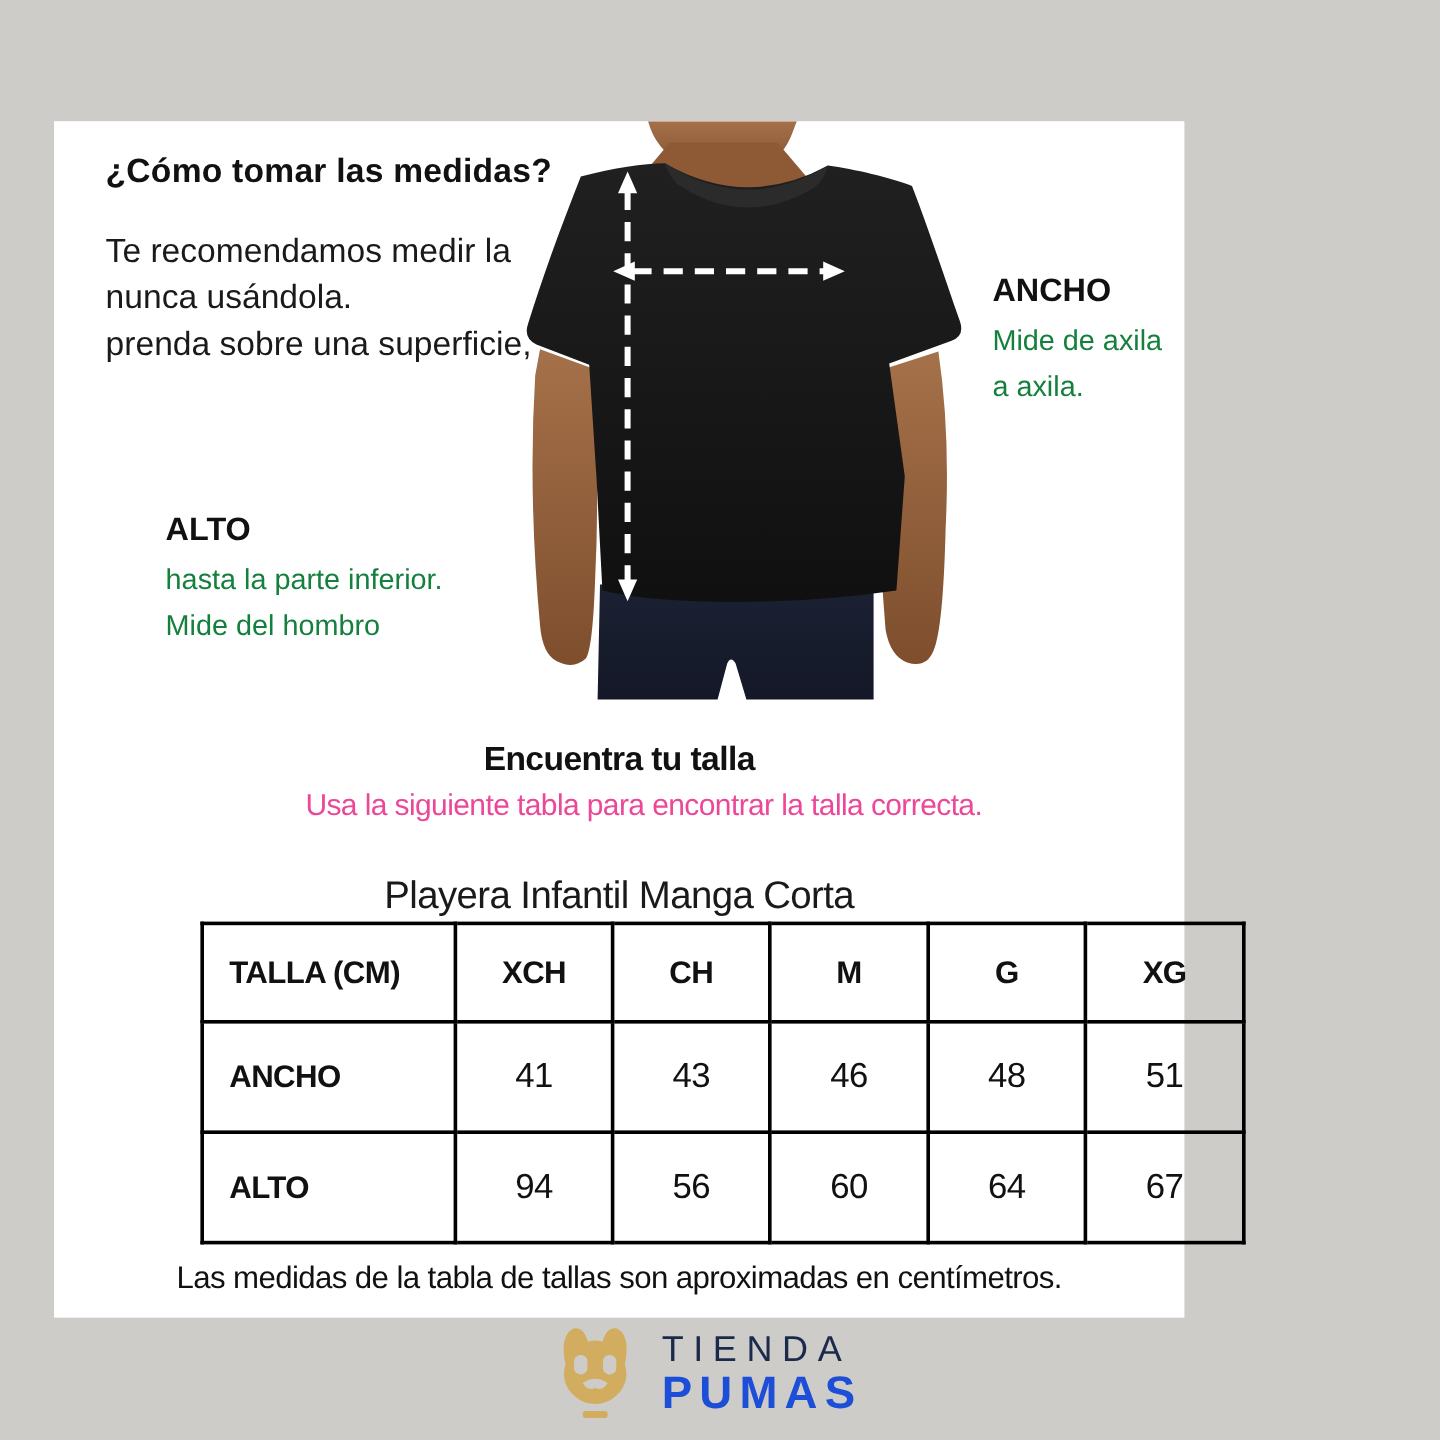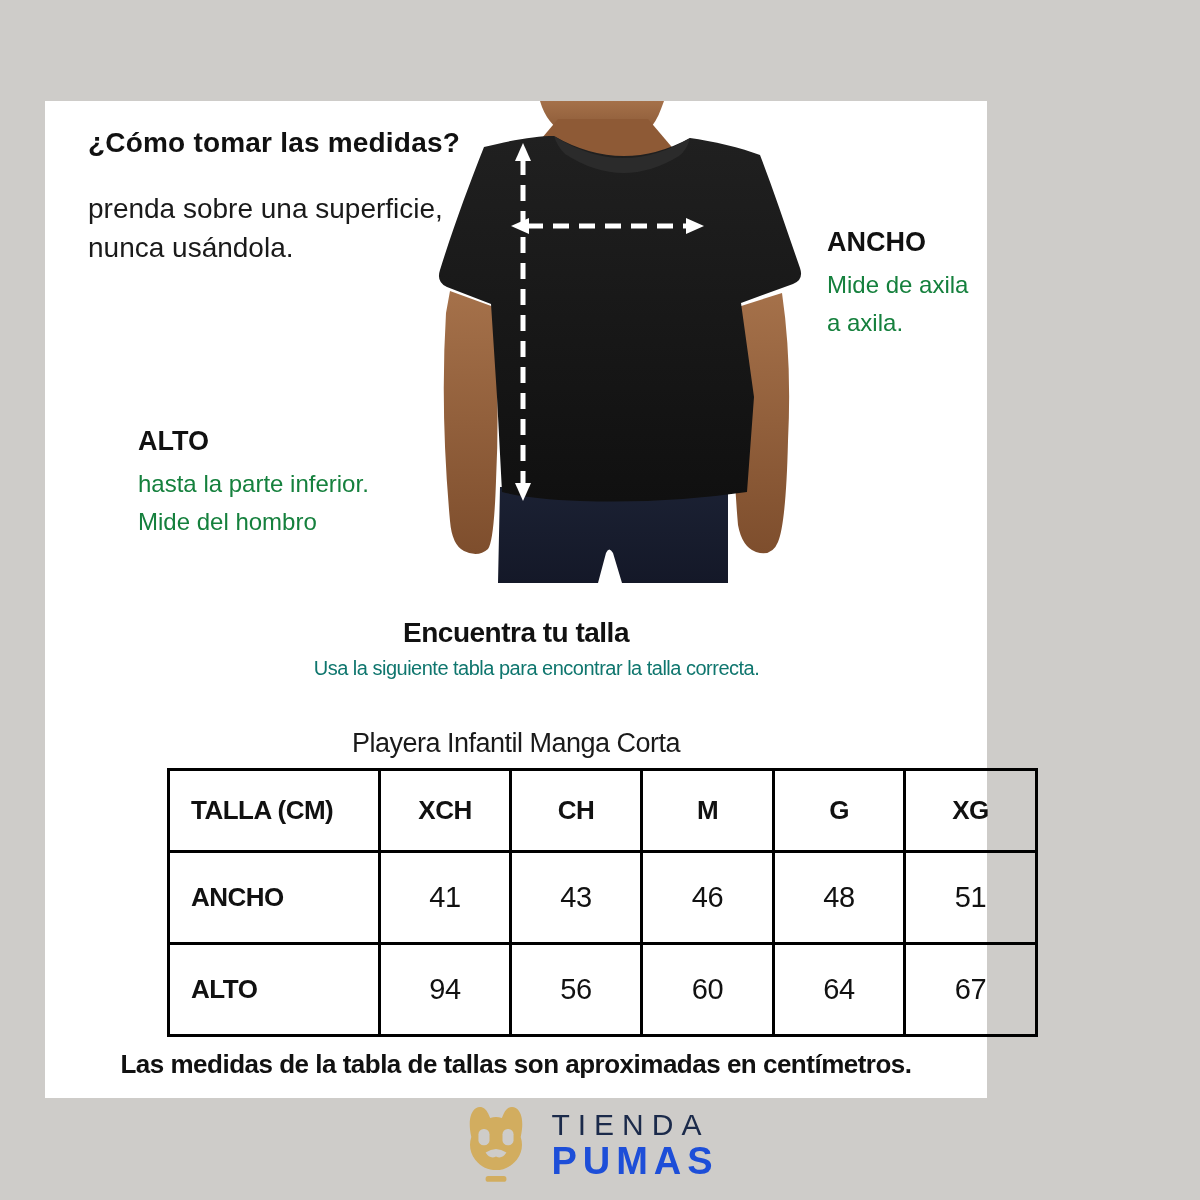--- a/index.html
+++ b/index.html
@@ -31,25 +31,25 @@
   .note-ancho{position:absolute;left:782px;top:126px;}
   .note-alto{position:absolute;left:93px;top:325px;}
   .note-label{font-size:27px;font-weight:bold;margin-bottom:8px;}
   .note-desc{font-size:24px;line-height:38px;color:#15803d;}
   .find-title{
     position:absolute;left:0;right:0;top:516px;
     text-align:center;font-size:28px;font-weight:bold;letter-spacing:-0.5px;
   }
   .find-sub{
     position:absolute;left:0;right:0;top:556px;
-    text-align:center;font-size:20px;letter-spacing:-0.5px;color:#0f766e;padding-left:41px;
+    text-align:center;font-size:25px;letter-spacing:-0.5px;color:#ec4899;padding-left:41px;
   }
   .table-title{
     position:absolute;left:0;right:0;top:627px;
-    text-align:center;font-size:27px;letter-spacing:-0.5px;color:#1a1a1a;
+    text-align:center;font-size:32px;letter-spacing:-0.5px;color:#1a1a1a;
   }
   table.size-table{
     position:absolute;left:122px;top:667px;
     width:868px;border-collapse:collapse;table-layout:fixed;
   }
   .size-table th,.size-table td{
     border:3px solid #000;
     text-align:center;vertical-align:middle;
     font-size:29px;font-weight:normal;letter-spacing:-0.5px;
     padding:0;
@@ -57,21 +57,21 @@
   .size-table tr.hdr{height:82px;}
   .size-table tr.r1{height:92px;}
   .size-table tr.r2{height:92px;}
   .size-table .hd{font-size:26px;font-weight:bold;}
   .size-table .rowlabel{
     text-align:left;padding-left:21px;
     font-size:26px;font-weight:bold;
   }
   .footnote{
     position:absolute;left:0;right:0;top:948px;
-    text-align:center;font-size:26px;font-weight:bold;letter-spacing:-0.5px;
+    text-align:center;font-size:26px;font-weight:normal;letter-spacing:-0.5px;
   }
   .brand{
     position:absolute;left:0;top:1102px;width:1176px;
     display:flex;justify-content:center;align-items:flex-start;gap:16px;
   }
   .brand-icon{width:78px;height:88px;}
   .brand-text{display:flex;flex-direction:column;padding-top:6px;}
   .brand-top{
     font-size:30px;font-weight:normal;letter-spacing:8px;
     color:#1B2A4A;line-height:33px;
@@ -83,22 +83,23 @@
 </style>
 </head>
 <body>
 
 <div class="canvas">
   <div class="card">
 
     <div class="howto-title">¿Cómo tomar las medidas?</div>
 
     <div class="howto-body">
+      <div>Te recomendamos medir la</div>
+      <div>nunca usándola.</div>
       <div>prenda sobre una superficie,</div>
-      <div>nunca usándola.</div>
     </div>
 
     <svg class="photo" viewBox="0 0 380 490" aria-hidden="true">
       <defs>
         <linearGradient id="skin" x1="0" y1="0" x2="0" y2="1">
           <stop offset="0" stop-color="#A5714A"></stop>
           <stop offset="1" stop-color="#7E4E2D"></stop>
         </linearGradient>
         <linearGradient id="tee" x1="0" y1="0" x2="0" y2="1">
           <stop offset="0" stop-color="#202020"></stop>

